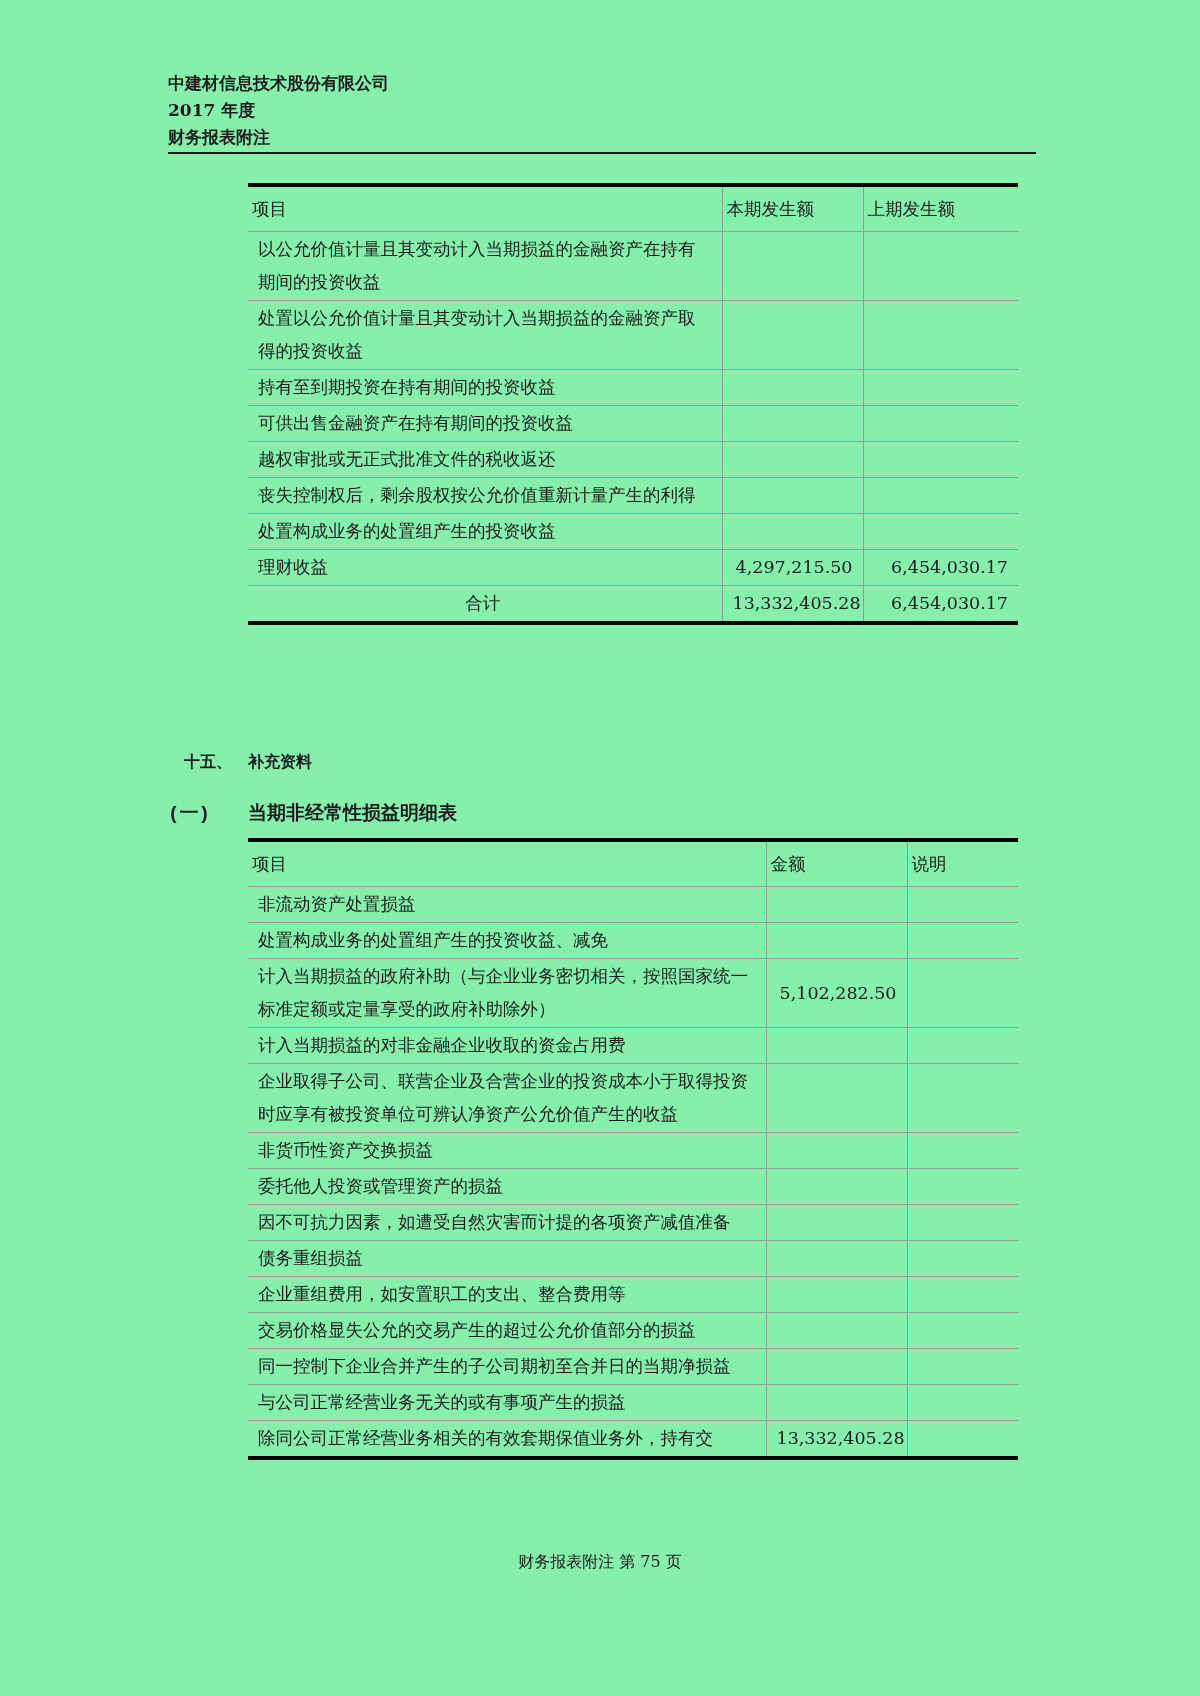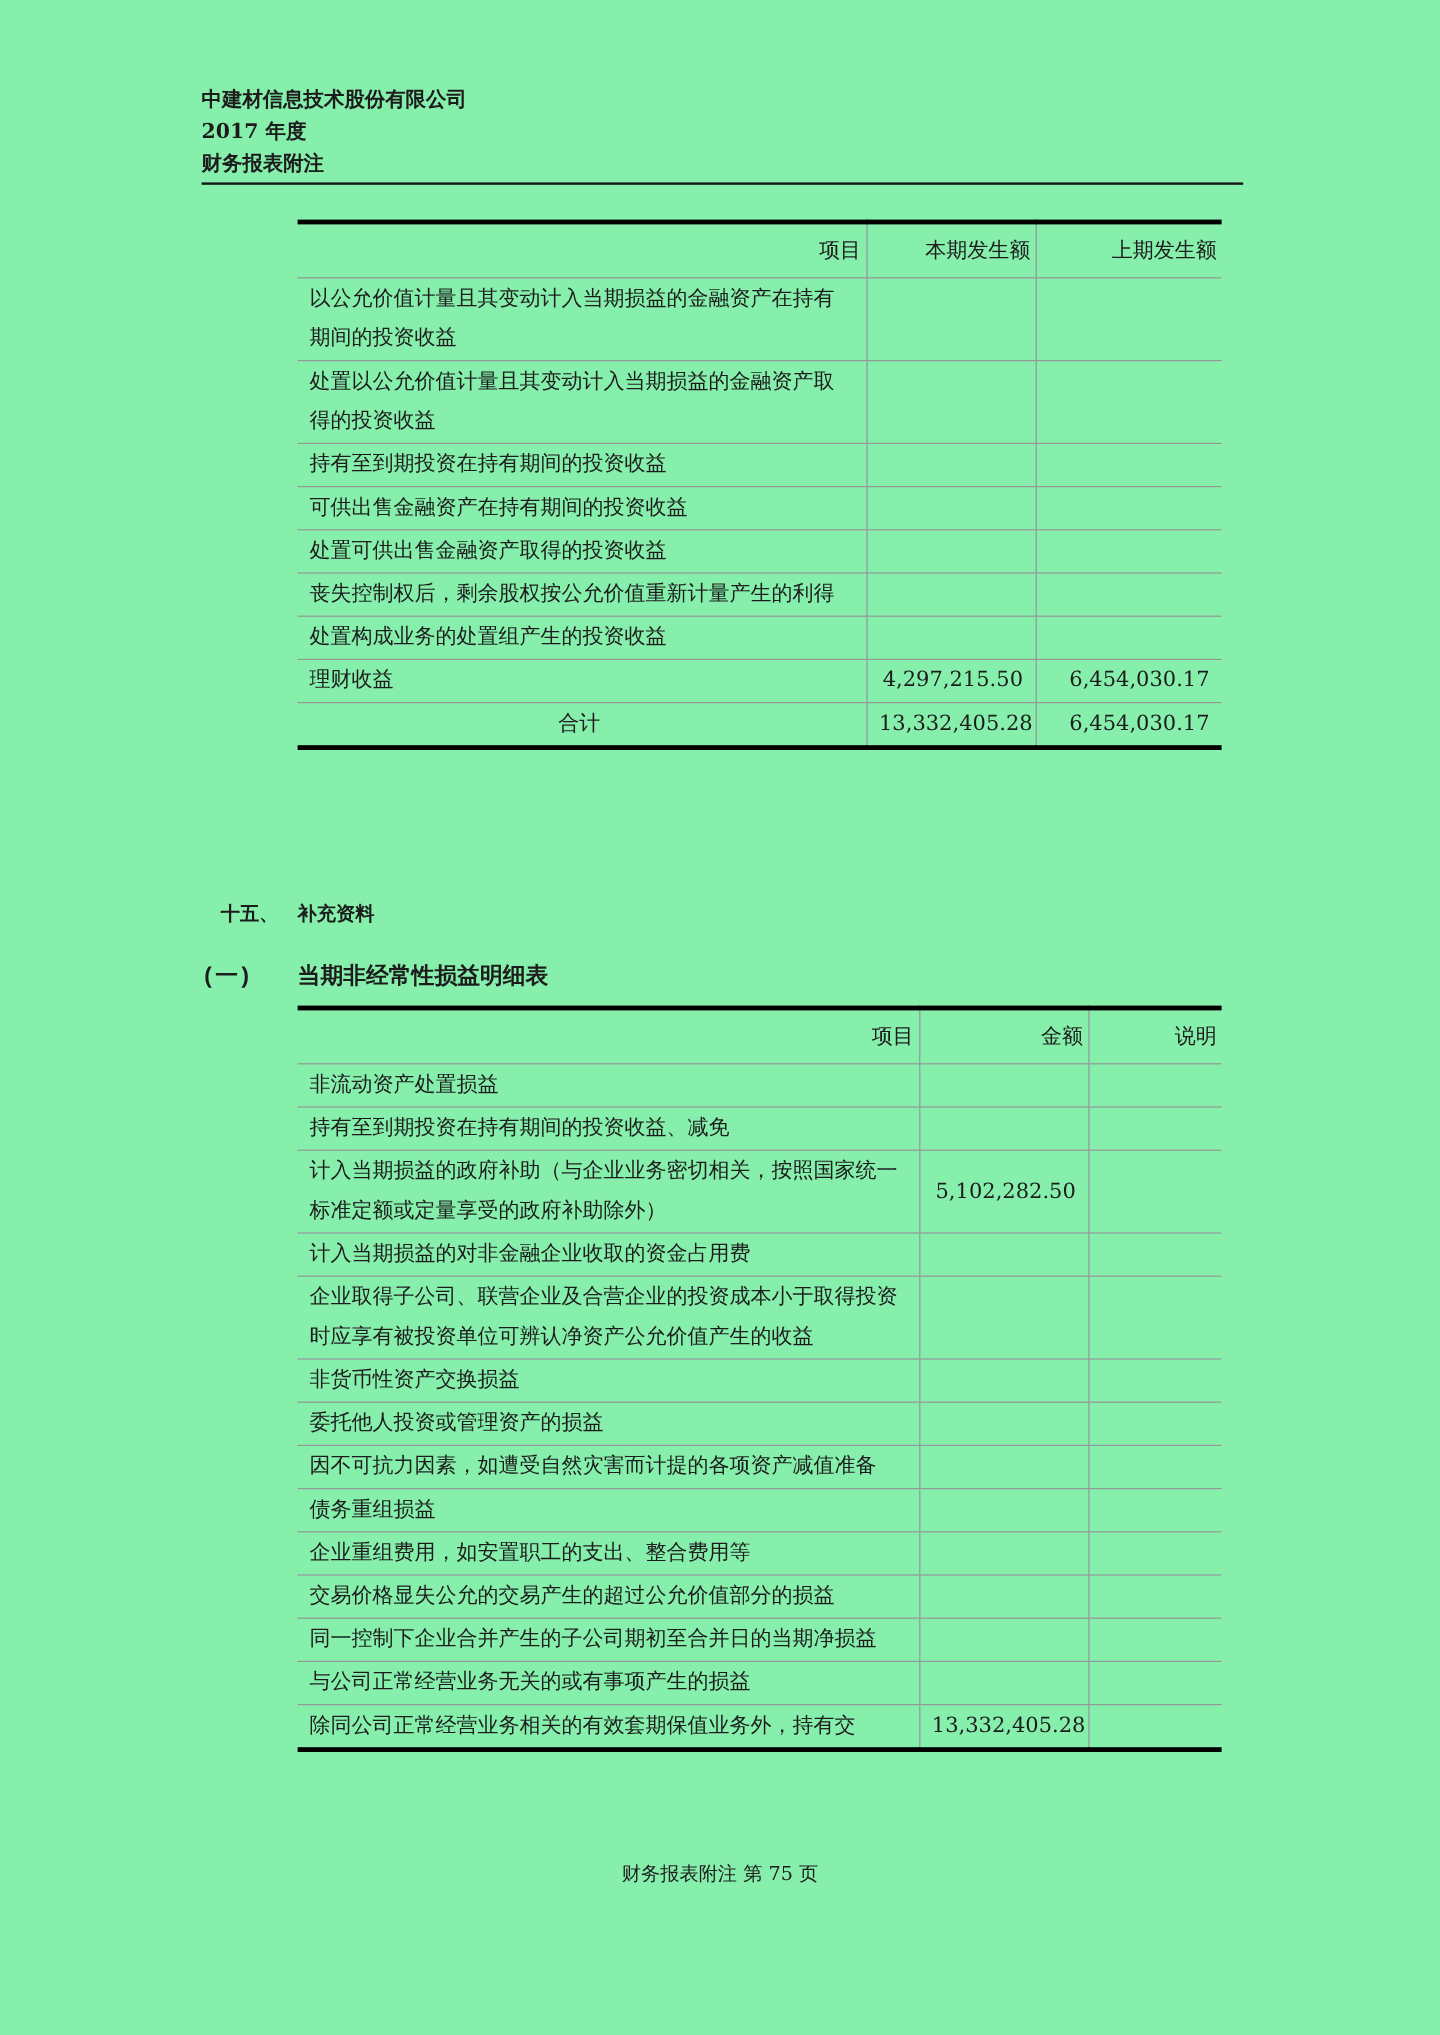--- a/index.html
+++ b/index.html
@@ -29,21 +29,21 @@
   table.fin th, table.fin td {
     border:1px solid #979797;
     border-left:none;
     font-weight:normal;
     line-height:33px;
     padding:1px 10px;
     vertical-align:middle;
     overflow:hidden;
   }
   table.fin th:last-child, table.fin td:last-child { border-right:none; }
-  table.fin thead th { height:42px; text-align:right; padding:1px 4px; }
+  table.fin thead th { height:42px; text-align:left; padding:1px 4px; }
   td.item { text-align:left; padding-left:14px; padding-right:34px; }
   td.num  { text-align:right; padding-right:13px; white-space:nowrap; }
   tr.total-row td.item { text-align:center; padding-right:14px; }
 
   #table1-wrap { position:absolute; left:248px; top:183px; }
   #table2-wrap { position:absolute; left:248px; top:838px; }
 
   
   .section-heading {
     position:absolute; left:184px; top:752px;
@@ -105,21 +105,21 @@
             <td class="item">持有至到期投资在持有期间的投资收益</td>
             <td class="num"></td>
             <td class="num"></td>
           </tr>
           <tr>
             <td class="item">可供出售金融资产在持有期间的投资收益</td>
             <td class="num"></td>
             <td class="num"></td>
           </tr>
           <tr>
-            <td class="item">处置可供出售金融资产取得的投资收益</td>
+            <td class="item">越权审批或无正式批准文件的税收返还</td>
             <td class="num"></td>
             <td class="num"></td>
           </tr>
           <tr>
             <td class="item">丧失控制权后，剩余股权按公允价值重新计量产生的利得</td>
             <td class="num"></td>
             <td class="num"></td>
           </tr>
           <tr>
             <td class="item">处置构成业务的处置组产生的投资收益</td>
@@ -162,21 +162,21 @@
           <th>说明</th>
         </tr>
       </thead>
       <tbody id="t2-body">
           <tr>
             <td class="item">非流动资产处置损益</td>
             <td class="num"></td>
             <td class="num"></td>
           </tr>
           <tr>
-            <td class="item">持有至到期投资在持有期间的投资收益、减免</td>
+            <td class="item">处置构成业务的处置组产生的投资收益、减免</td>
             <td class="num"></td>
             <td class="num"></td>
           </tr>
           <tr>
             <td class="item">计入当期损益的政府补助（与企业业务密切相关，按照国家统一标准定额或定量享受的政府补助除外）</td>
             <td class="num">5,102,282.50</td>
             <td class="num"></td>
           </tr>
           <tr>
             <td class="item">计入当期损益的对非金融企业收取的资金占用费</td>

